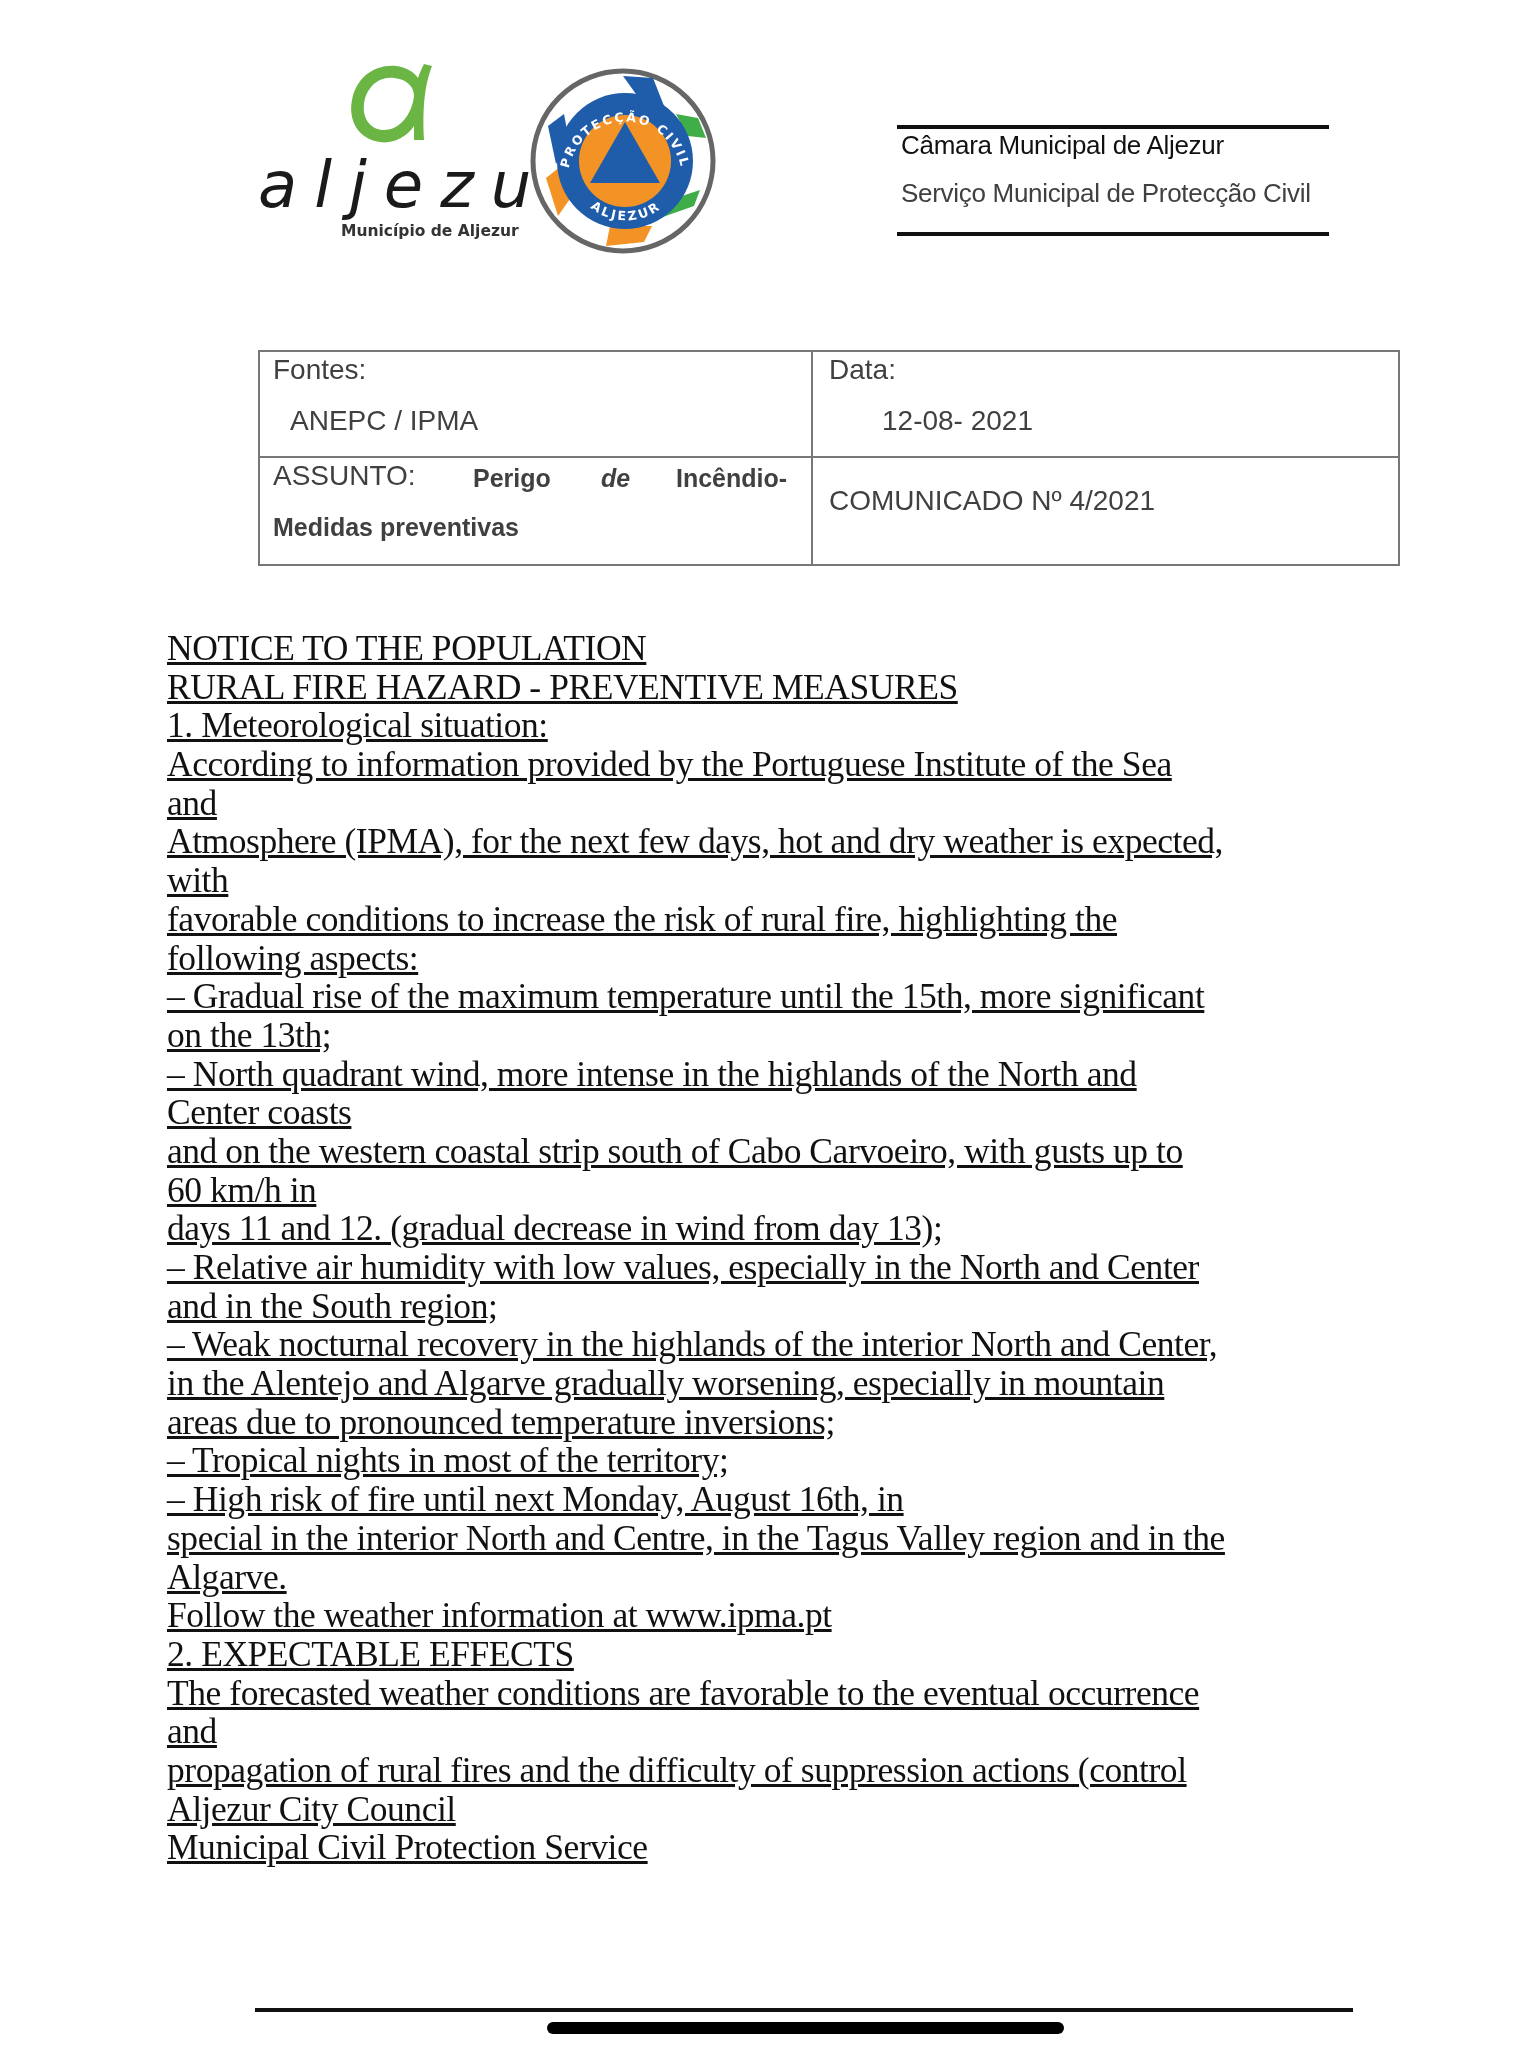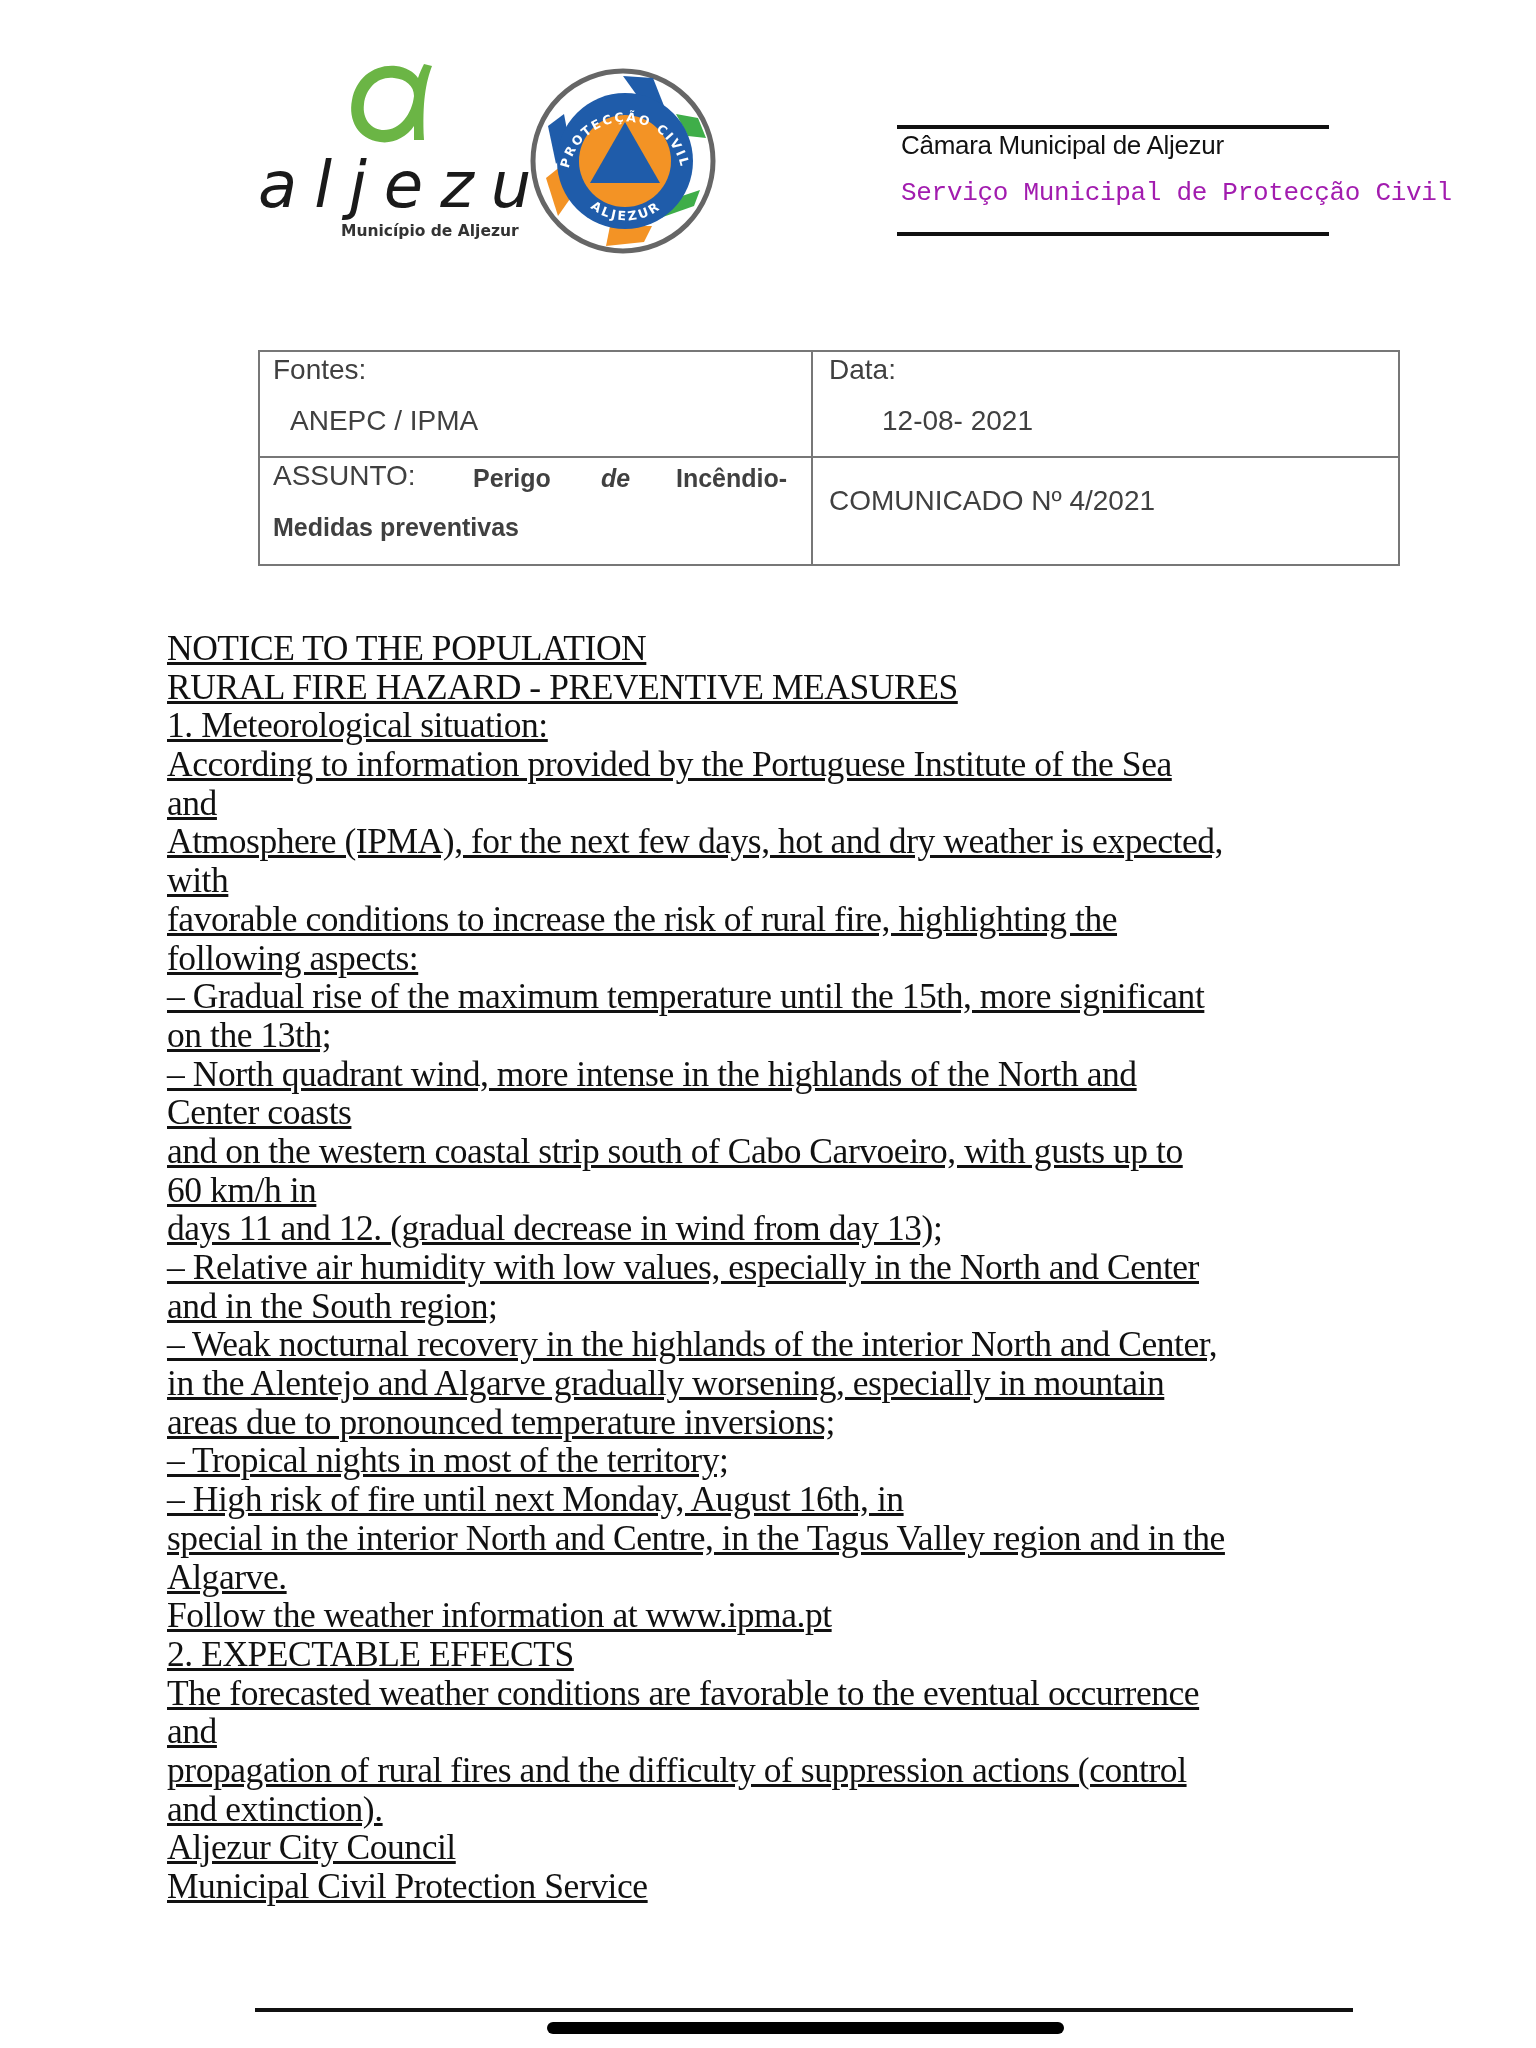--- a/index.html
+++ b/index.html
@@ -10,21 +10,21 @@
   .logo-a { left: 344px; top: 62px; width: 92px; height: 82px; }
   .logo-word { left: 258px; top: 150px; font-family: "DejaVu Sans", sans-serif; font-size: 64px; font-style: italic; letter-spacing: 17px; color: #1a1a1a; line-height: 70px; white-space: nowrap; font-weight: 300; }
   .logo-sub { left: 341px; top: 222px; font-family: "DejaVu Sans", sans-serif; font-size: 15.5px; font-weight: bold; color: #333; white-space: nowrap; }
 
   
   .emblem { left: 528px; top: 66px; width: 190px; height: 190px; }
 
   
   .rule { background: #111; height: 4px; }
   .hdr-line1 { left: 901px; top: 130px; font-size: 26px; color: #111; white-space: nowrap; letter-spacing: -0.3px; }
-  .hdr-line2 { left: 901px; top: 178px; font-size: 26px; color: #a21caf; white-space: nowrap; letter-spacing: -0.3px; font-family: Liberation Mono, monospace; }
+  .hdr-line2 { left: 901px; top: 178px; font-size: 26px; color: #404040; white-space: nowrap; letter-spacing: -0.3px; }
 
   
   .info-table { left: 258px; top: 350px; width: 1142px; height: 216px; border: 2px solid #777; box-sizing: border-box; }
   .vline { left: 811px; top: 350px; width: 2px; height: 216px; background: #777; }
   .hline { left: 258px; top: 456px; width: 1142px; height: 2px; background: #777; }
   .cell-text { font-size: 28px; color: #404040; white-space: nowrap; }
   .bold { font-weight: bold; font-size: 25px; }
 
   
   .body-text { left: 167px; top: 629px; font-family: "Liberation Serif", serif; font-size: 35.5px; line-height: 38.7px; color: #111; letter-spacing: -0.45px; text-decoration: underline; }
@@ -113,19 +113,18 @@
   <div class="ln">areas due to pronounced temperature inversions;</div>
   <div class="ln">– Tropical nights in most of the territory;</div>
   <div class="ln">– High risk of fire until next Monday, August 16th, in</div>
   <div class="ln">special in the interior North and Centre, in the Tagus Valley region and in the</div>
   <div class="ln">Algarve.</div>
   <div class="ln">Follow the weather information at www.ipma.pt</div>
   <div class="ln">2. EXPECTABLE EFFECTS</div>
   <div class="ln">The forecasted weather conditions are favorable to the eventual occurrence</div>
   <div class="ln">and</div>
   <div class="ln">propagation of rural fires and the difficulty of suppression actions (control</div>
-  <div class="ln">and extinction).</div>
   <div class="ln">Aljezur City Council</div>
   <div class="ln">Municipal Civil Protection Service</div>
 </div>
 
 <div class="abs bottom-rule"></div>
 <div class="abs home-indicator"></div>
 
 </body></html>

